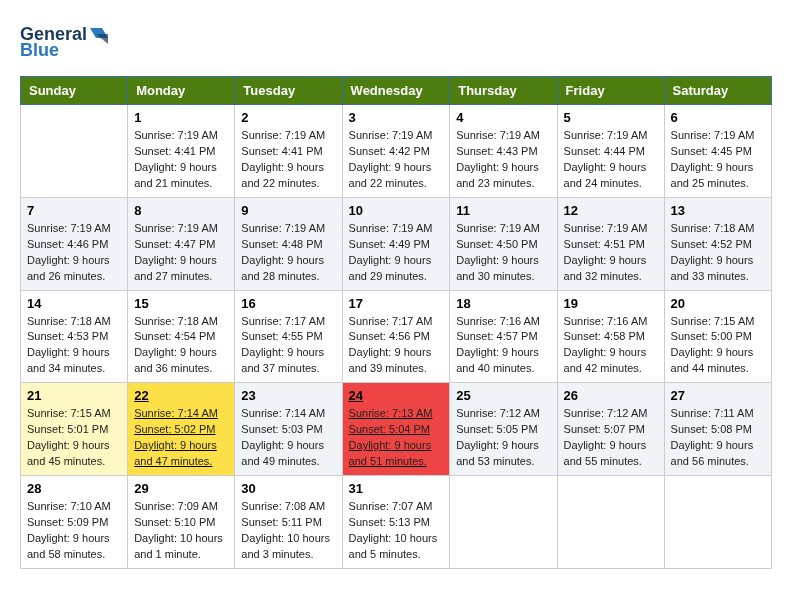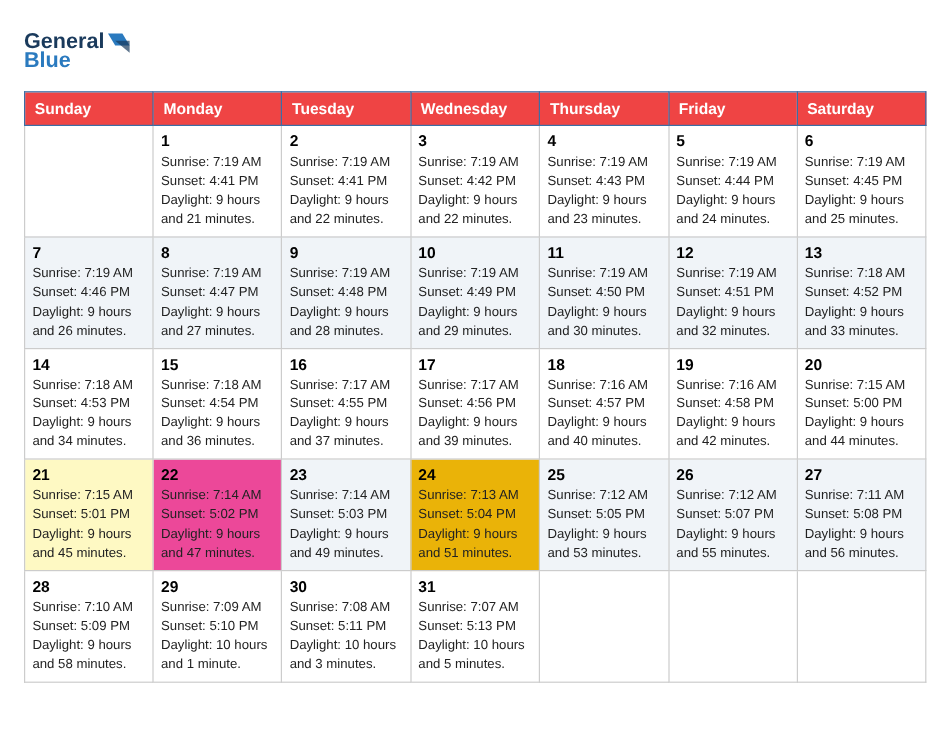--- a/index.html
+++ b/index.html
@@ -71,21 +71,21 @@
     .empty-cell {
       background: #f9f9f9;
     }
     tr:nth-child(even) td {
       background: #f5f8fc;
     }
     tr:nth-child(odd) td {
       background: #fff;
     }
     .calendar thead tr th {
-      background-color: #ef4444;
+      background-color: #4d7c0f;
     }
   </style>
 </head>
 <body>
 
 <div class="header">
   <div class="logo">
     <svg width="90" height="40" viewBox="0 0 90 40">
       <text x="0" y="20" font-family="Arial" font-size="18" font-weight="bold" fill="#1a3a5c">General</text>
       <text x="0" y="36" font-family="Arial" font-size="18" font-weight="bold" fill="#2a7abf">Blue</text>
@@ -197,29 +197,29 @@
         <td style="background-color: rgb(255, 255, 255);">
           <span class="day-num">20</span>
           <div class="day-info">Sunrise: 7:15 AM<br>Sunset: 5:00 PM<br>Daylight: 9 hours<br>and 44 minutes.</div>
         </td>
       </tr>
       <tr>
         <td style="background-color: #fef9c3;">
           <span class="day-num">21</span>
           <div class="day-info">Sunrise: 7:15 AM<br>Sunset: 5:01 PM<br>Daylight: 9 hours<br>and 45 minutes.</div>
         </td>
-        <td style="background-color: #ec4899;">
+        <td style="background-color: #fde047; text-decoration: underline;">
           <span class="day-num">22</span>
           <div class="day-info">Sunrise: 7:14 AM<br>Sunset: 5:02 PM<br>Daylight: 9 hours<br>and 47 minutes.</div>
         </td>
         <td style="background-color: rgb(240, 244, 248);">
           <span class="day-num">23</span>
           <div class="day-info">Sunrise: 7:14 AM<br>Sunset: 5:03 PM<br>Daylight: 9 hours<br>and 49 minutes.</div>
         </td>
-        <td style="background-color: #eab308;">
+        <td style="background-color: #ef4444; text-decoration: underline;">
           <span class="day-num">24</span>
           <div class="day-info">Sunrise: 7:13 AM<br>Sunset: 5:04 PM<br>Daylight: 9 hours<br>and 51 minutes.</div>
         </td>
         <td style="background-color: rgb(240, 244, 248);">
           <span class="day-num">25</span>
           <div class="day-info">Sunrise: 7:12 AM<br>Sunset: 5:05 PM<br>Daylight: 9 hours<br>and 53 minutes.</div>
         </td>
         <td style="background-color: rgb(240, 244, 248);">
           <span class="day-num">26</span>
           <div class="day-info">Sunrise: 7:12 AM<br>Sunset: 5:07 PM<br>Daylight: 9 hours<br>and 55 minutes.</div>

